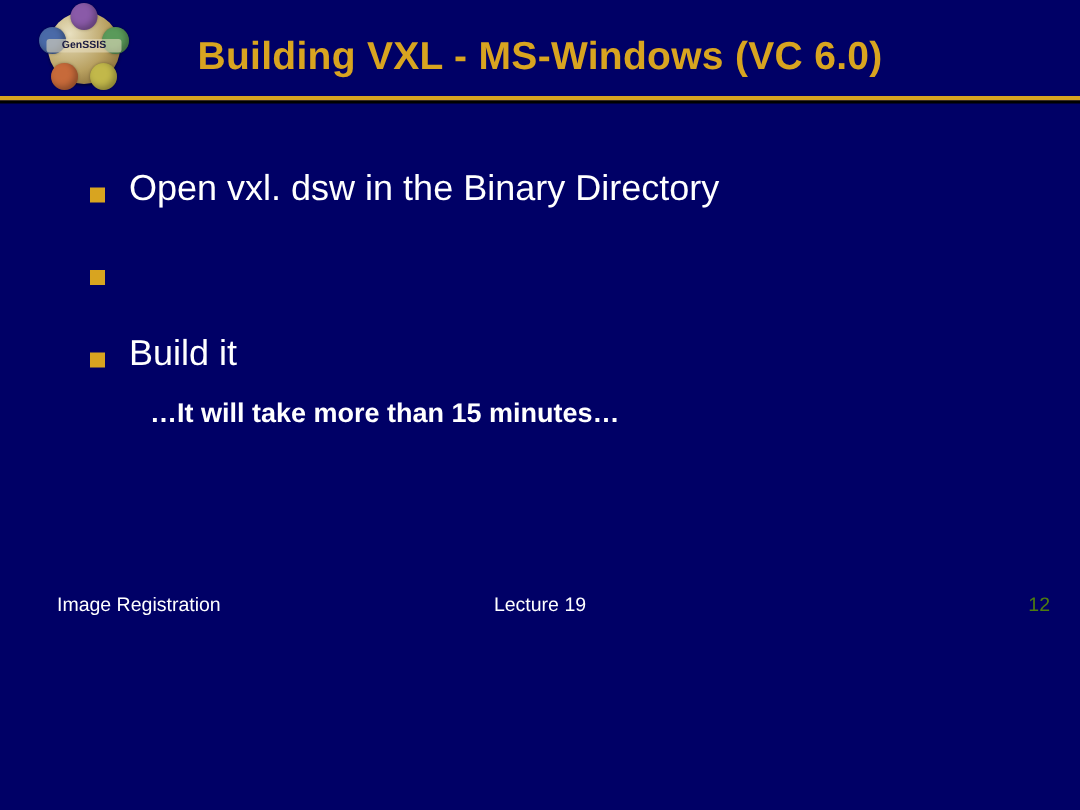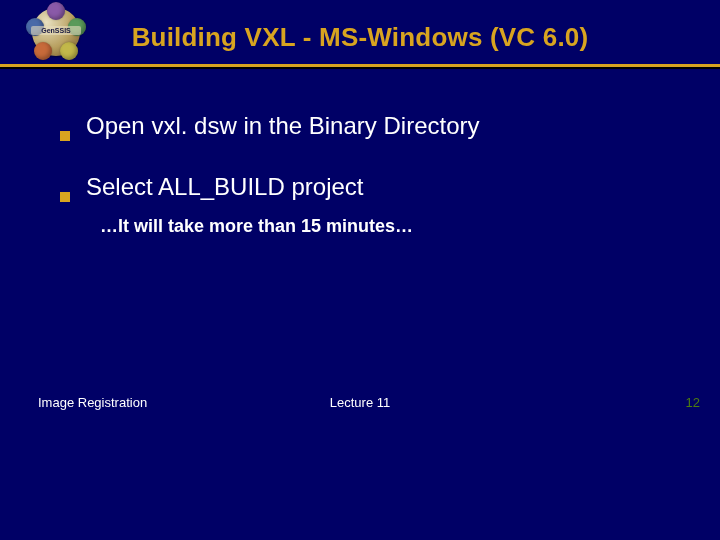--- a/index.html
+++ b/index.html
@@ -89,21 +89,21 @@
   }
   .body {
     position: absolute;
     left: 60px;
     top: 110px;
     right: 40px;
     color: #fff;
   }
   .bullet-row {
     display: flex;
-    align-items: flex-end;
+    align-items: center;
     margin-bottom: 30px;
   }
   .bullet-square {
     width: 10px;
     height: 10px;
     background: #d8a420;
     flex-shrink: 0;
     margin-top: 9px;
     margin-right: 16px;
   }
@@ -170,29 +170,32 @@
 
   <div class="body">
 
     <div class="bullet-row">
       <div class="bullet-square"></div>
       <div class="bullet-text">Open   vxl. dsw   in the Binary Directory</div>
     </div>
 
     <div class="bullet-row">
       <div class="bullet-square"></div>
-      <div class="bullet-text">Select ALL_BUILD project</div>
-    </div>
-
+    </div>
+
+    <div class="bullet-row">
+      <div class="bullet-square"></div>
+      <div class="bullet-text">Build it</div>
+    </div>
 
     <div class="sub">
       <span class="sub-text">…It will take more than 15 minutes…</span>
     </div>
 
   </div>
 
   <div class="footer">
     <div class="footer-left">Image Registration</div>
-    <div class="footer-center">Lecture 11</div>
+    <div class="footer-center">Lecture 19</div>
     <div class="footer-right">12</div>
   </div>
 
 </div>
 
 </body></html>

